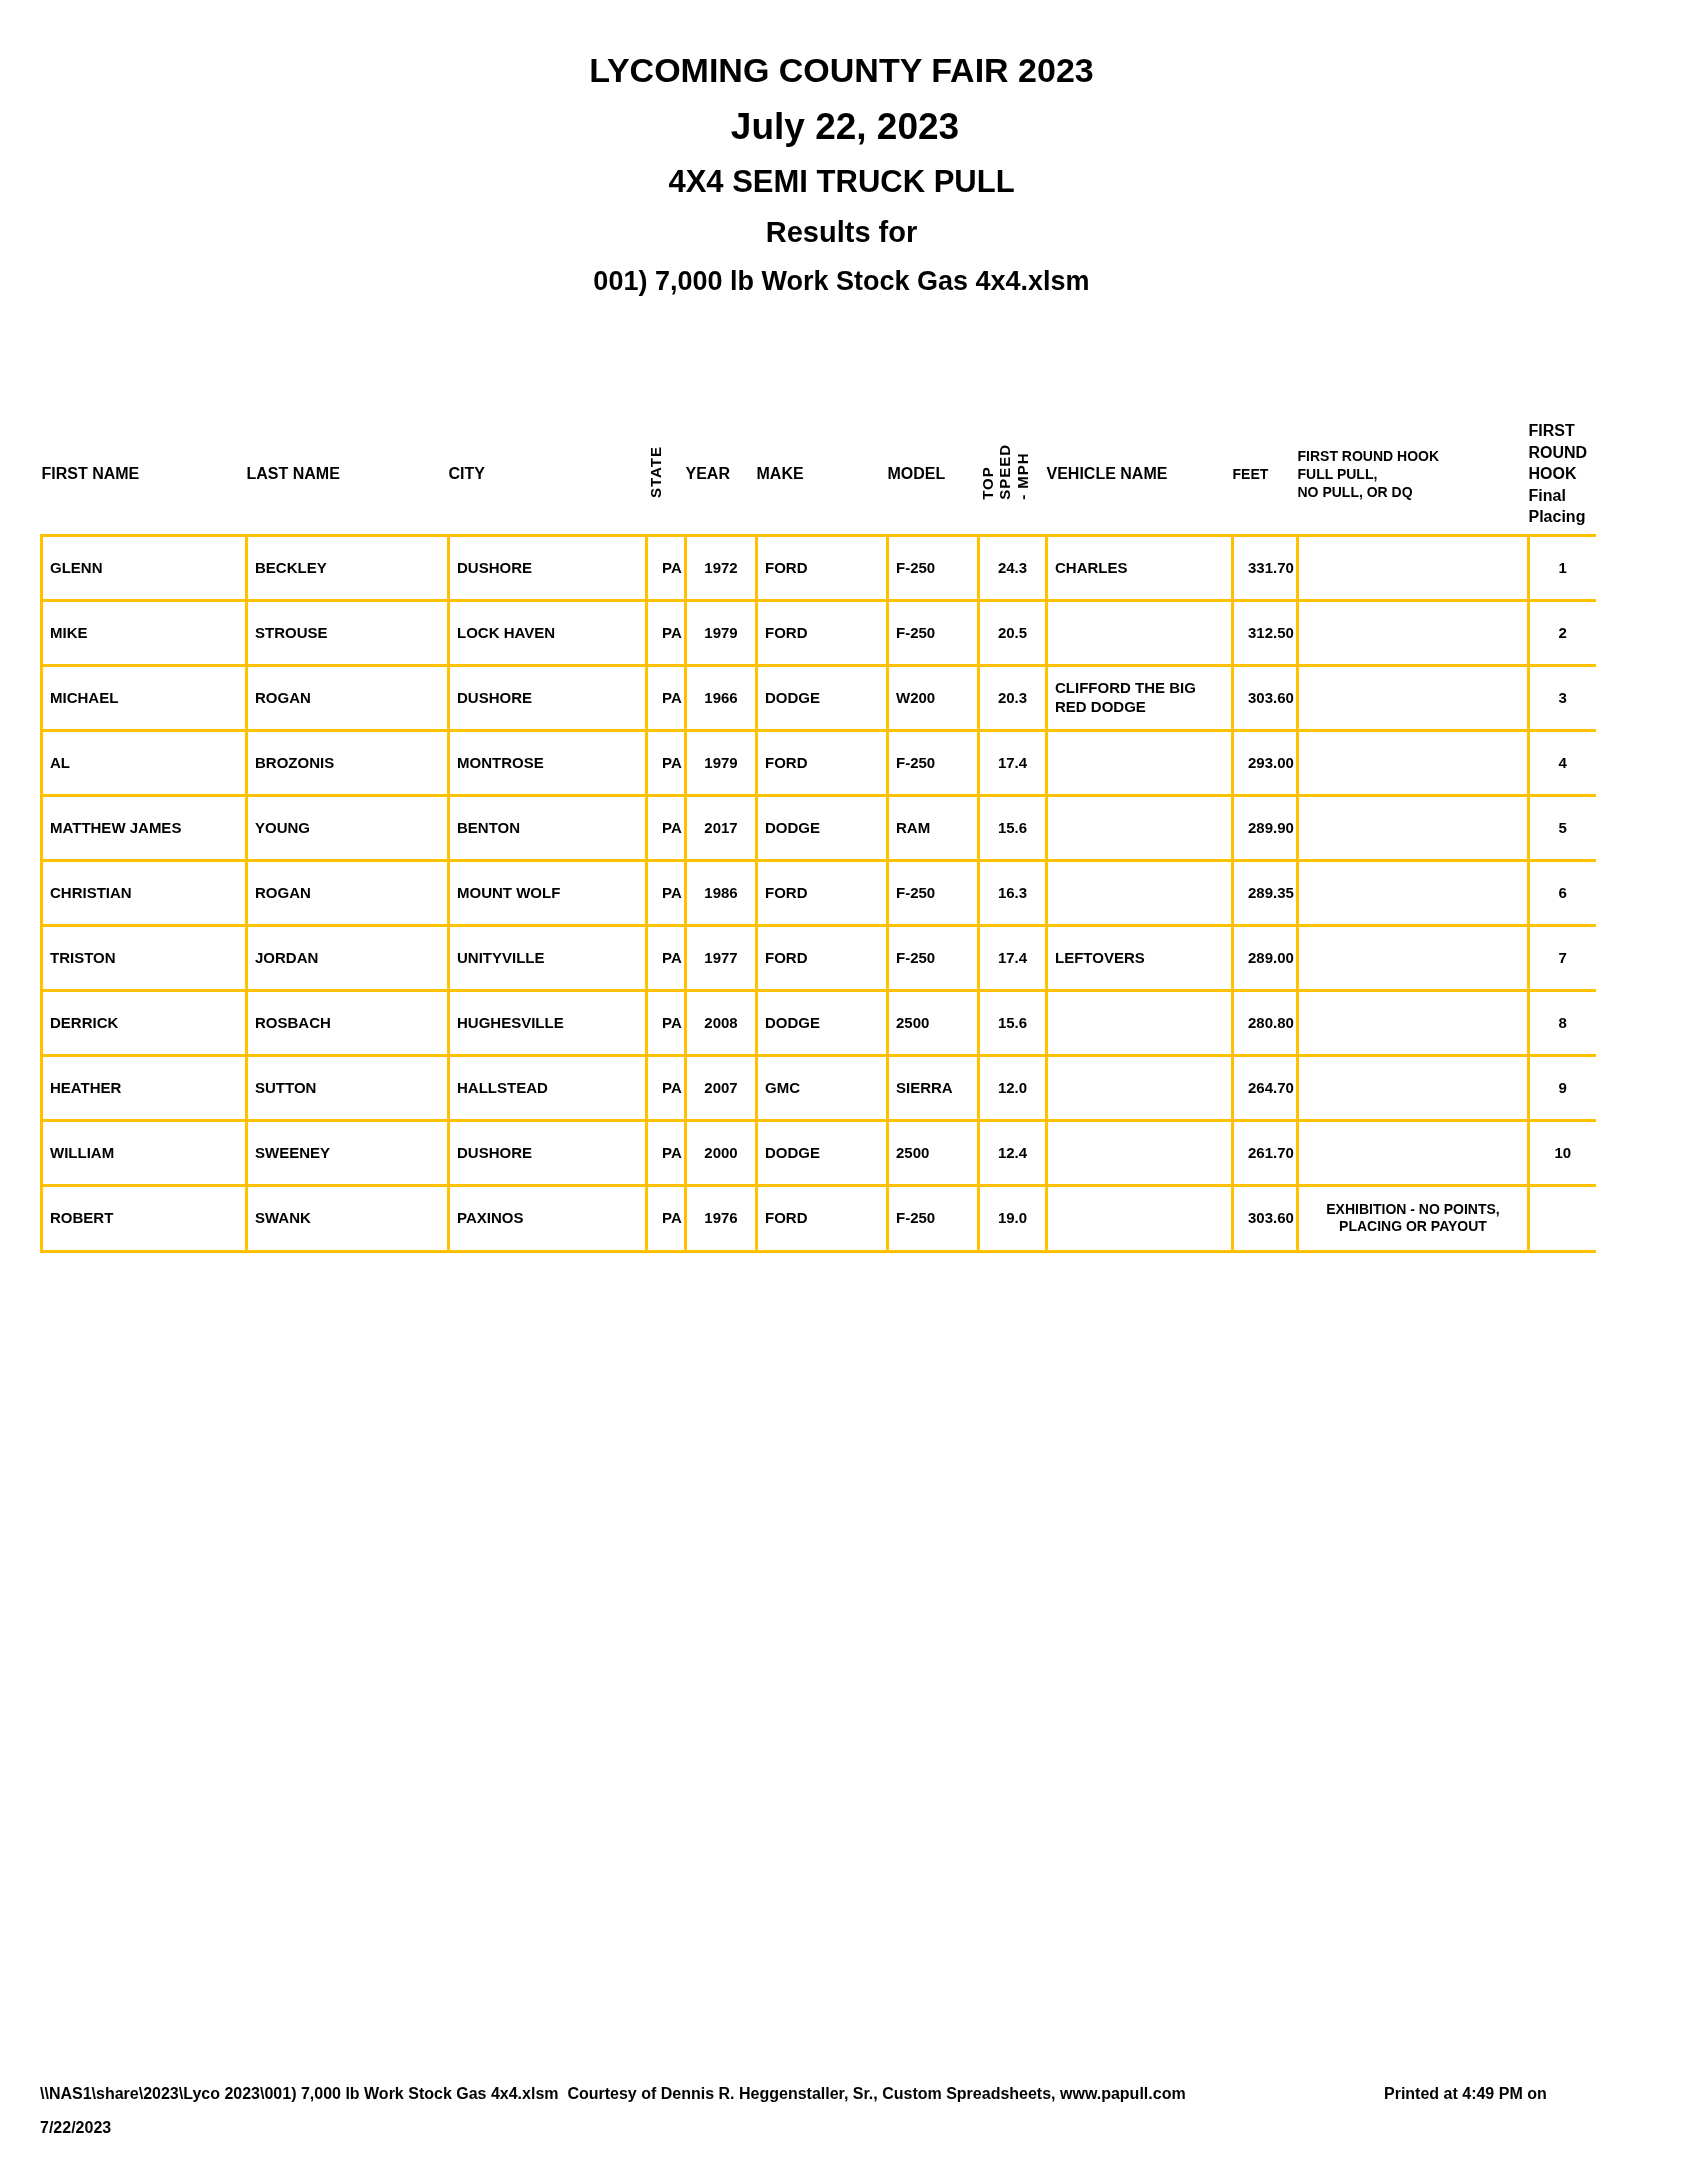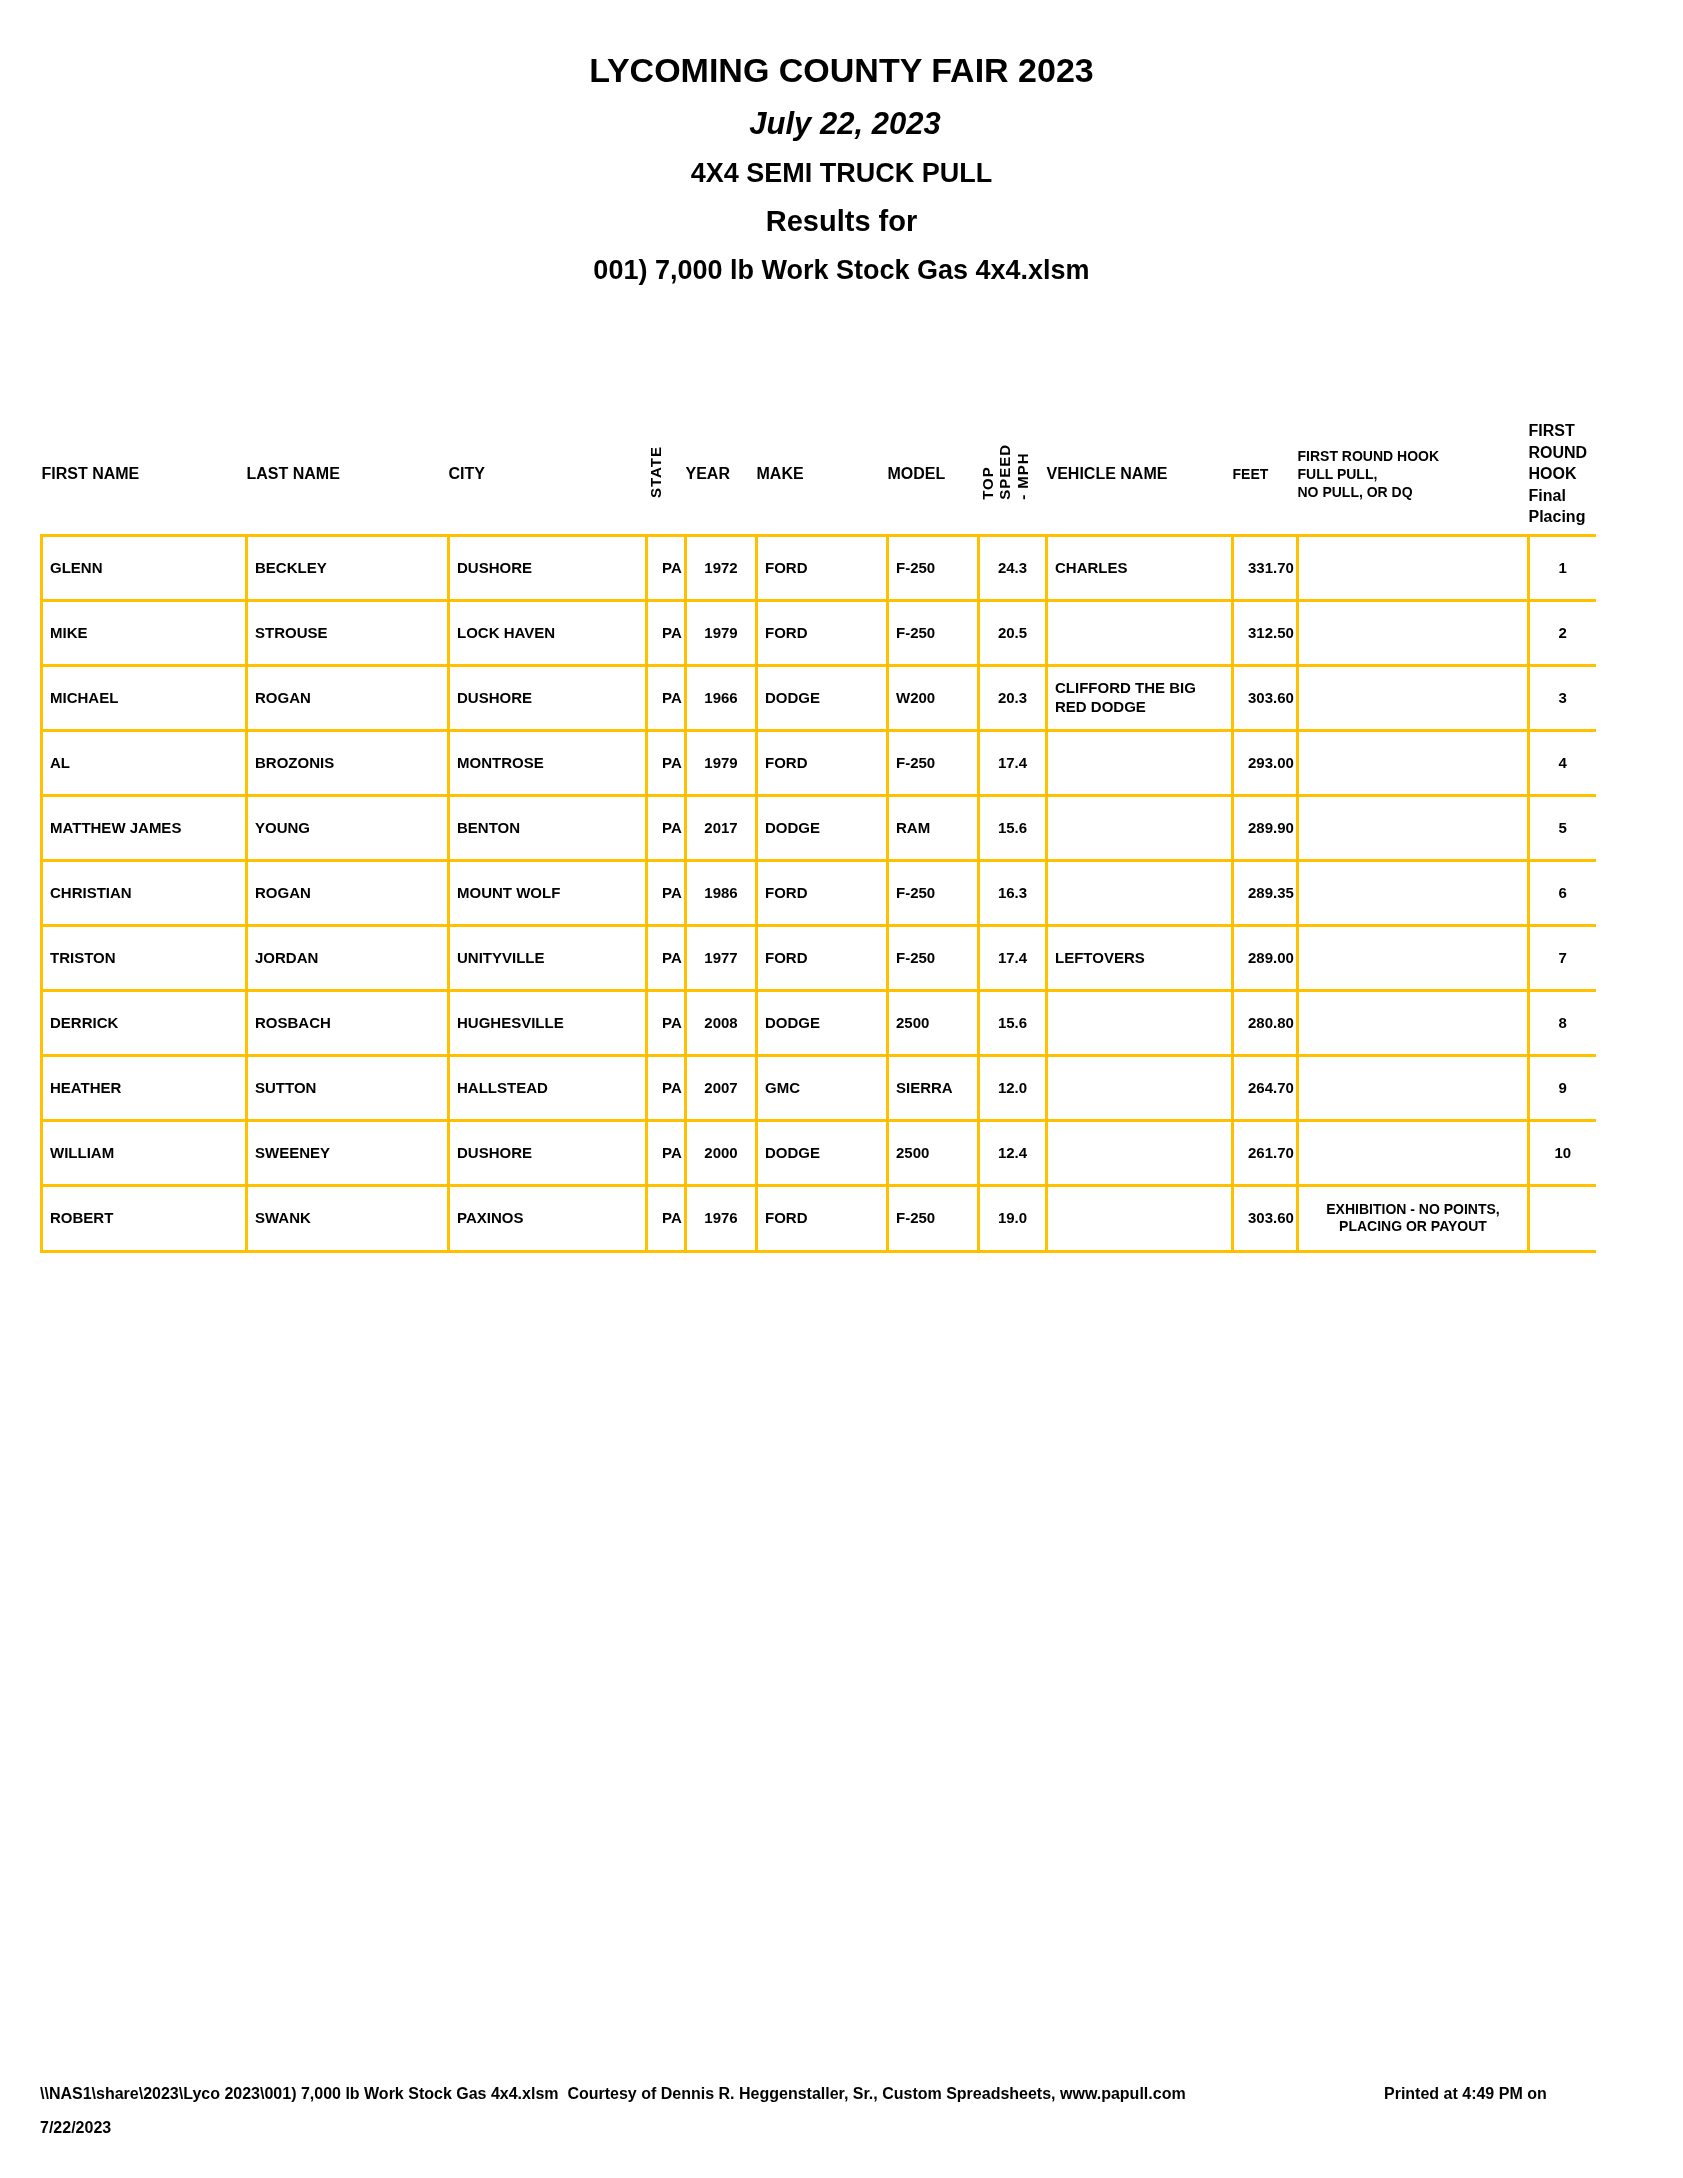--- a/index.html
+++ b/index.html
@@ -8,22 +8,22 @@
     background: #ffffff;
     position: relative;
     font-family: "Liberation Sans", sans-serif;
     font-weight: bold;
     color: #000;
   }
 
   
   .title-block { position: absolute; top: 51px; left: 0; width: 1683px; text-align: center; }
   .title-block .t1 { font-size: 34px; margin: 0 0 16px 0; }
-  .title-block .t2 { font-size: 31px; margin: 0 0 16px 7px; font-style: italic; }
-  .title-block .t3 { font-size: 27px; margin: 16px 0 16px 0; }
+  .title-block .t2 { font-size: 37px; margin: 0 0 16px 7px; }
+  .title-block .t3 { font-size: 31px; margin: 16px 0 16px 0; }
   .title-block .t4 { font-size: 29px; margin: 0 0 17px 0; }
   .title-block .t5 { font-size: 27px; margin: 0; }
 
   
   table.results {
     position: absolute; left: 40px; top: 420px;
     width: 1554px;
     border-collapse: collapse;
     table-layout: fixed;
   }

